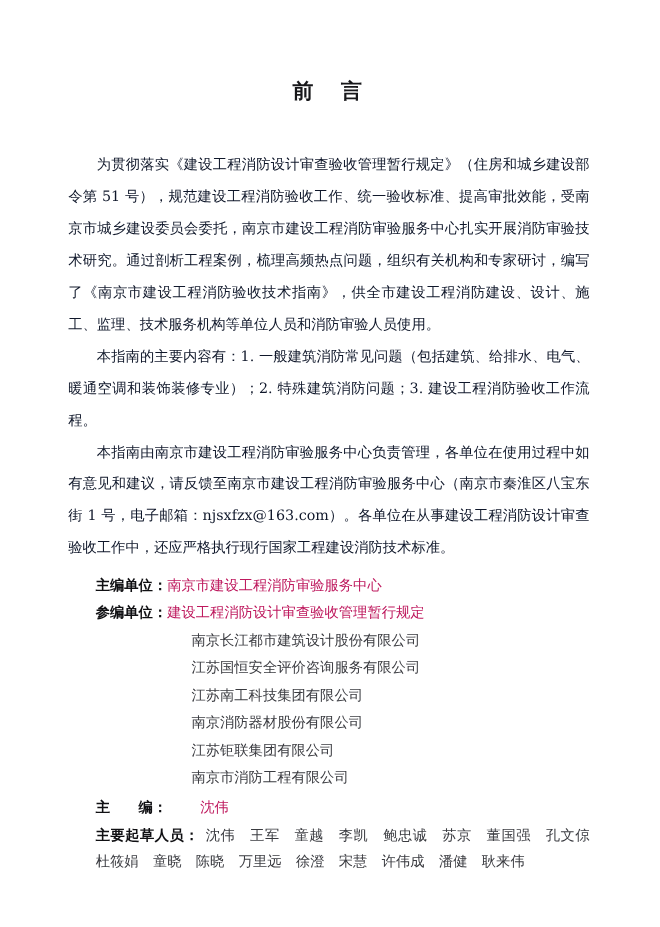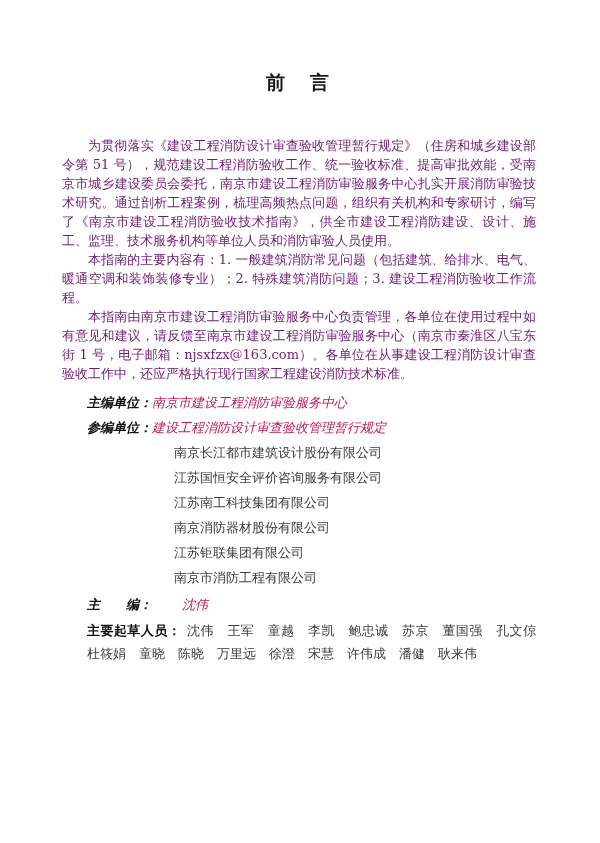--- a/index.html
+++ b/index.html
@@ -20,35 +20,34 @@
     text-align: center;
     font-size: 19px;
     font-weight: bold;
     color: #17171a;
     letter-spacing: 3px;
     margin: 0 0 40px 0;
   }
   .body-para {
     margin: 0;
     font-size: 13px;
-    line-height: 19px;
+    line-height: 29px;
     text-align: justify;
     text-indent: 2em;
-    color: #701a75;
+    color: #0f172a;
   }
   .units-block {
     margin-top: 7px;
     font-size: 13px;
   }
   .unit-row {
     display: flex;
     line-height: 25px;
     margin-left: 25px;
     align-items: flex-end;
-    font-style: italic;
   }
   .unit-label {
     font-weight: bold;
     color: #101013;
     white-space: nowrap;
     flex: 0 0 auto;
   }
   .unit-value {
     color: #be185d;
     white-space: nowrap;

